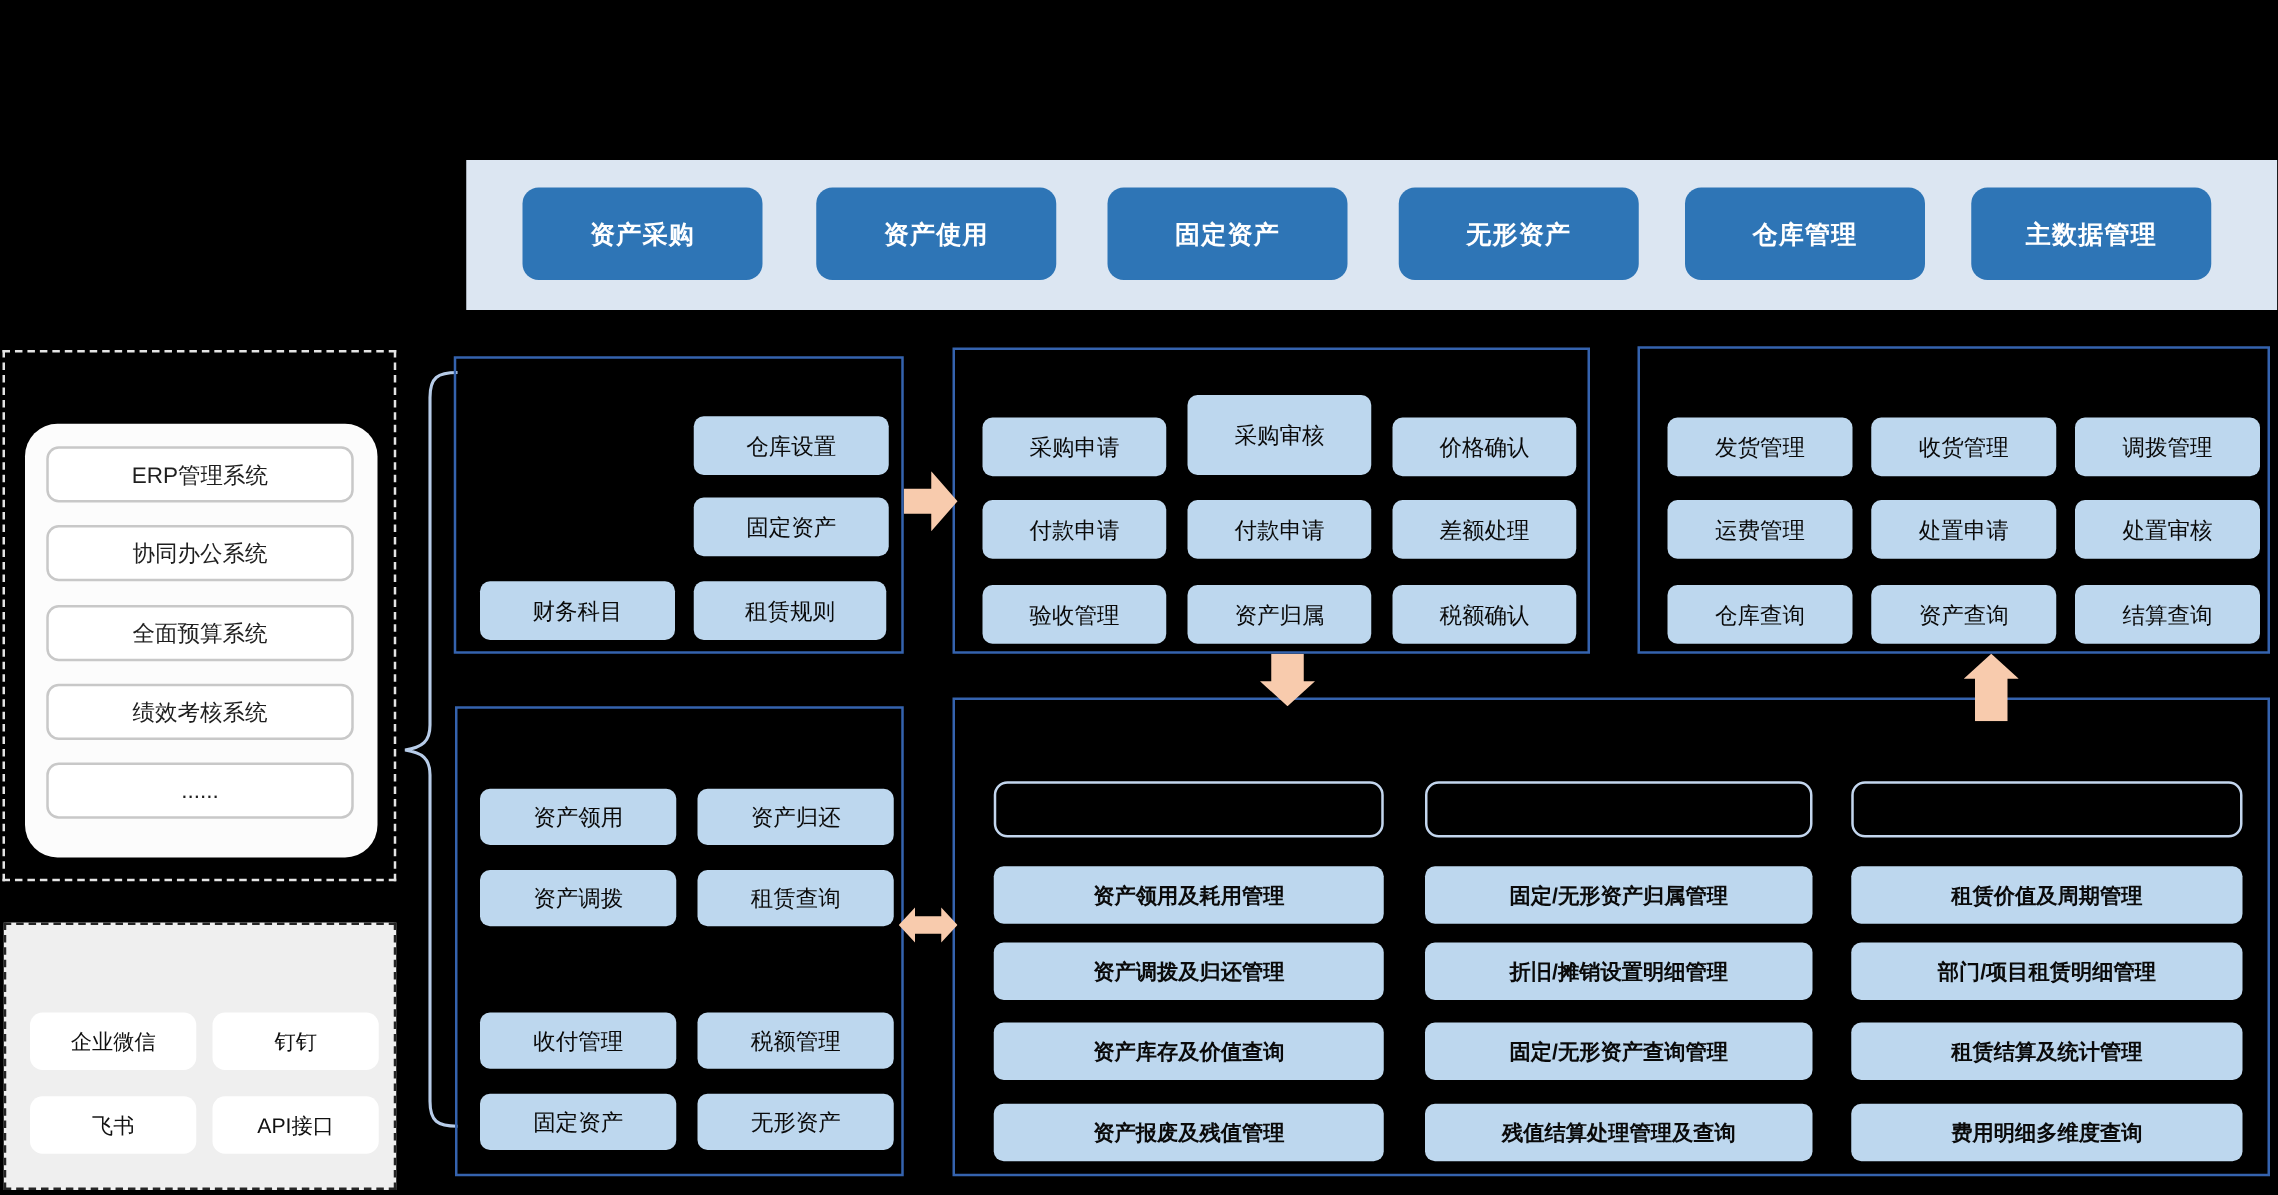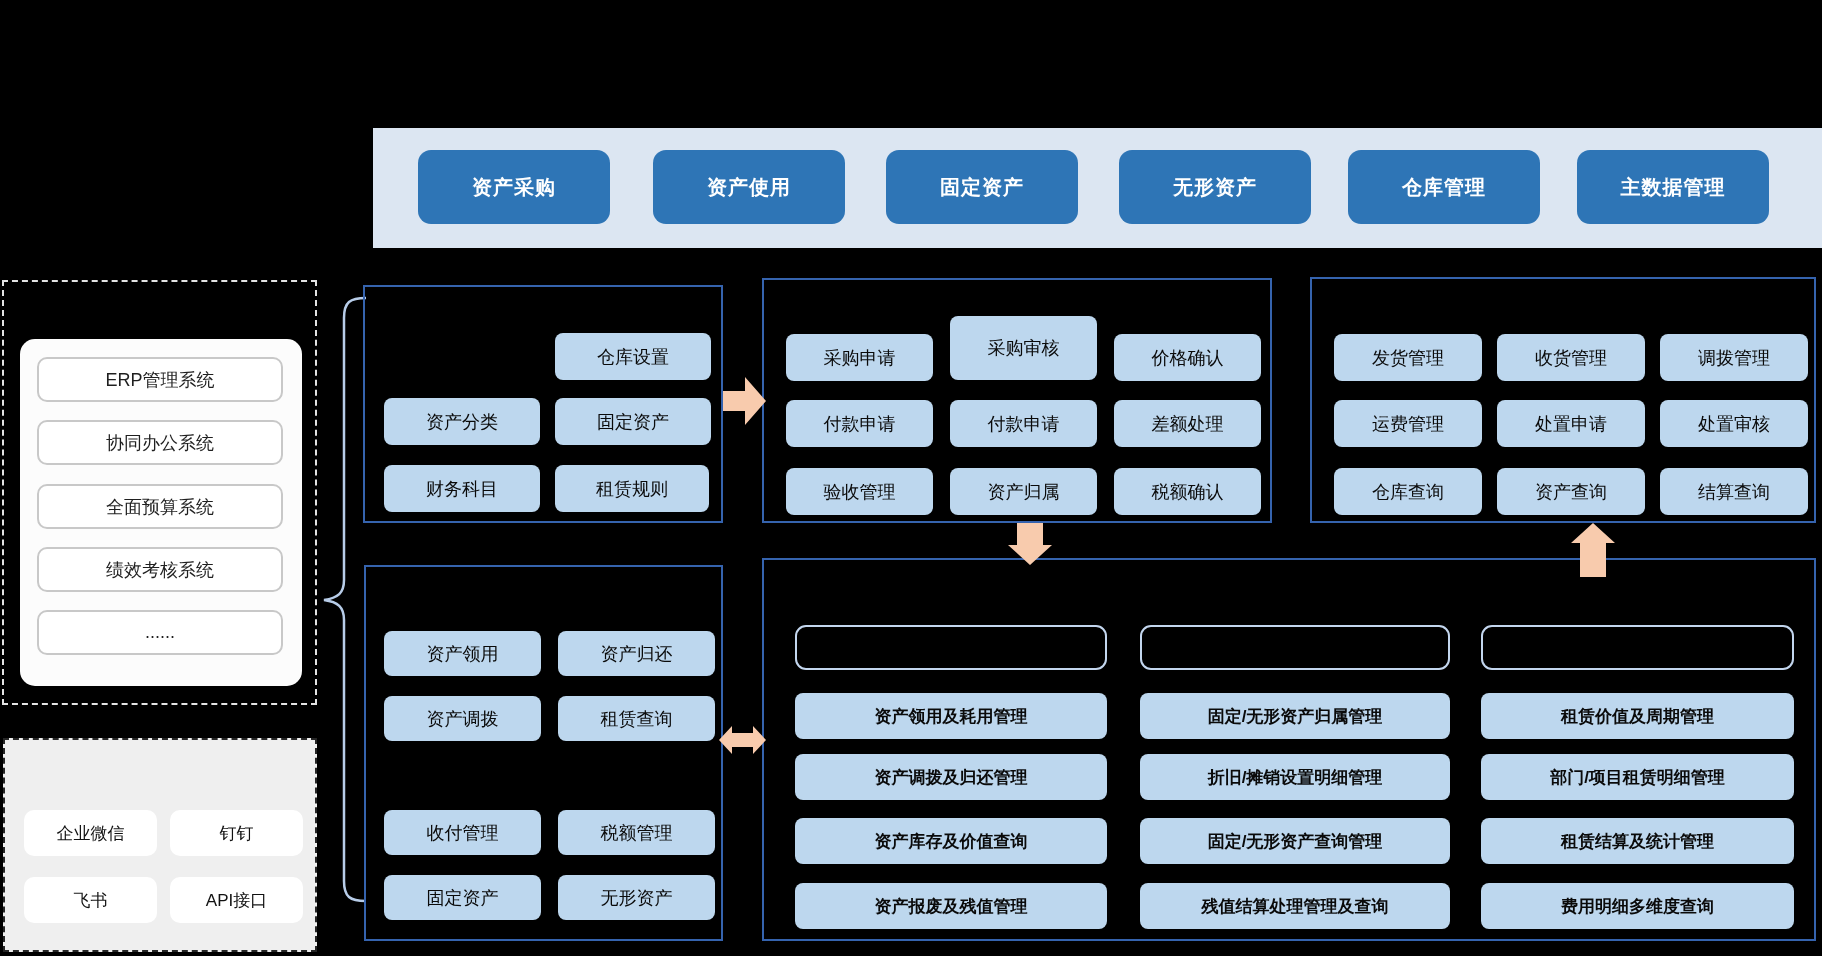--- a/index.html
+++ b/index.html
@@ -14,21 +14,21 @@
   .abs{position:absolute;}
 
   
   .band{left:373px; top:128px; width:1449px; height:120px; background:var(--band-bg);}
   .band-btn{position:absolute; top:22px; width:192px; height:74px; background:var(--primary-btn);
     border-radius:13px; color:#fff; font-size:20px; font-weight:bold; letter-spacing:1px;
     display:flex; align-items:center; justify-content:center;}
 
   
   .ext-box{left:2px; top:280px; width:315px; height:425px; border:2px dashed #e4e4e4;}
-  .ext-inner{position:absolute; left:16px; top:57px; width:282px; height:347px; background:#fcfcfc; border-radius:15px;}
+  .ext-inner{position:absolute; left:16px; top:57px; width:282px; height:347px; background:#fcfcfc; border-radius:26px;}
   .ext-item{position:absolute; left:17px; width:246px; height:45px; background:#ffffff; border:2px solid #c8c8c8;
     border-radius:10px; color:#1f1f1f; font-size:18px; display:flex; align-items:center; justify-content:center;}
 
   
   .mobile-box{left:3px; top:738px; width:314px; height:214px; background:var(--mobile-bg); border:2px dashed #262626;}
   .mobile-title{position:absolute; left:0; top:8px; width:100%; text-align:center; font-size:21px; font-weight:bold; color:#000;}
   .mobile-btn{position:absolute; width:133px; height:46px; background:#ffffff; border-radius:10px;
     font-size:17px; color:#111; display:flex; align-items:center; justify-content:center;}
 
   
@@ -77,21 +77,20 @@
     <div class="mobile-btn" style="left:19px;  top:137px">飞书</div>
     <div class="mobile-btn" style="left:165px; top:137px">API接口</div>
   </div>
 
   <svg class="abs arrow" style="left:314px; top:292px" width="54" height="616" viewBox="0 0 54 616">
     <path d="M52 6 C 36 6, 30 10, 30 26 L30 288 C30 301, 24 306, 10 308 C24 310, 30 315, 30 328 L30 589 C30 605, 36 609, 52 609" fill="none" stroke="var(--brace)" stroke-width="2.5"></path>
   </svg>
 
   <div class="abs mod-box box1">
     <div class="chip" style="left:190px; top:46px;  width:156px; height:47px">仓库设置</div>
-    <div class="chip" style="left:19px;  top:111px; width:156px; height:47px">资产分类</div>
     <div class="chip" style="left:190px; top:111px; width:156px; height:47px">固定资产</div>
     <div class="chip" style="left:19px;  top:178px; width:156px; height:47px">财务科目</div>
     <div class="chip" style="left:190px; top:178px; width:154px; height:47px">租赁规则</div>
   </div>
 
   <div class="abs mod-box box2">
     <div class="chip" style="left:22px;  top:54px;  width:147px; height:47px">采购申请</div>
     <div class="chip" style="left:186px; top:36px;  width:147px; height:64px">采购审核</div>
     <div class="chip" style="left:350px; top:54px;  width:147px; height:47px">价格确认</div>
     <div class="chip" style="left:22px;  top:120px; width:147px; height:47px">付款申请</div>

